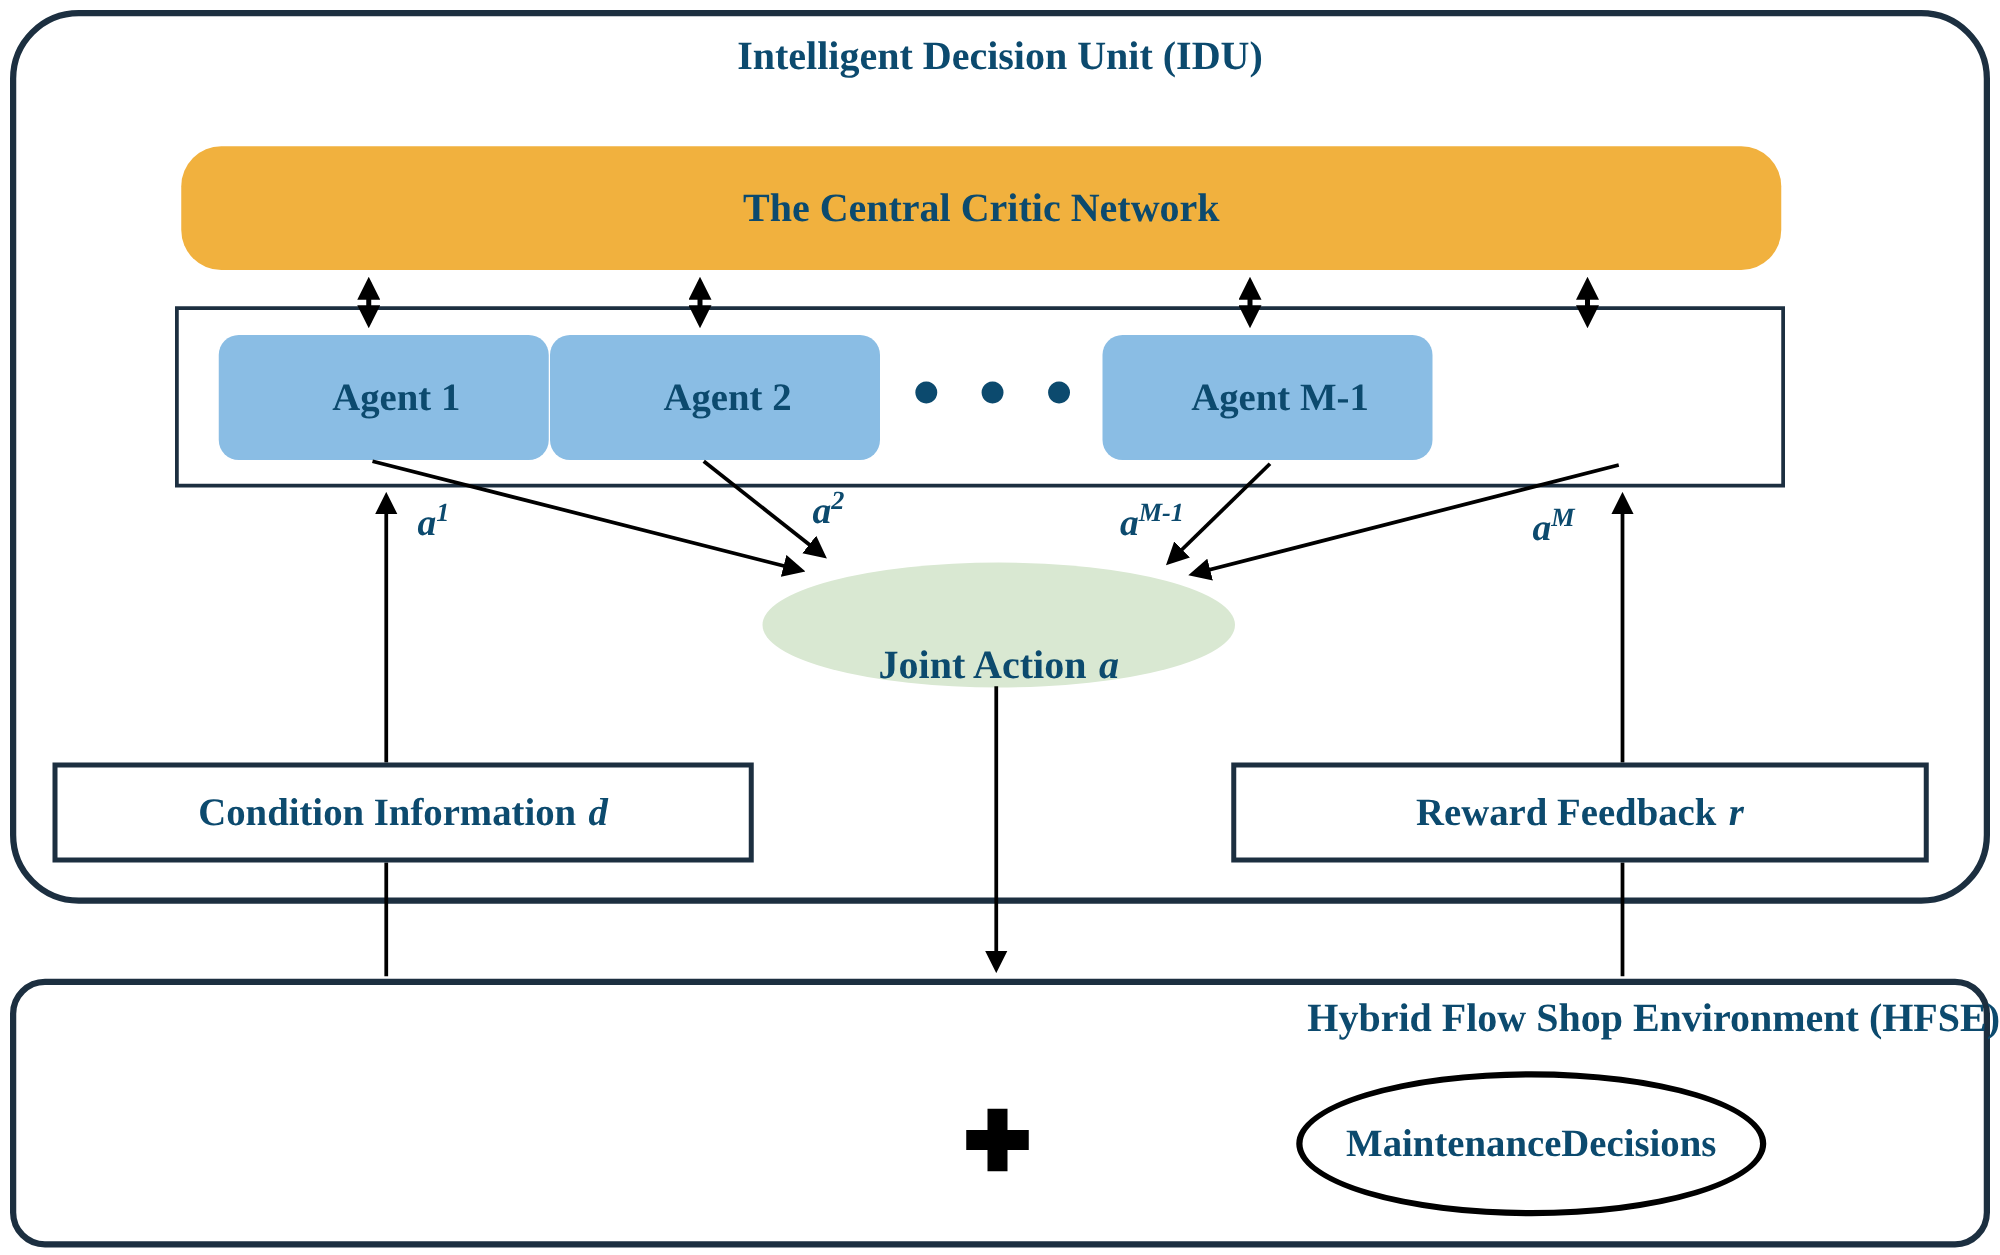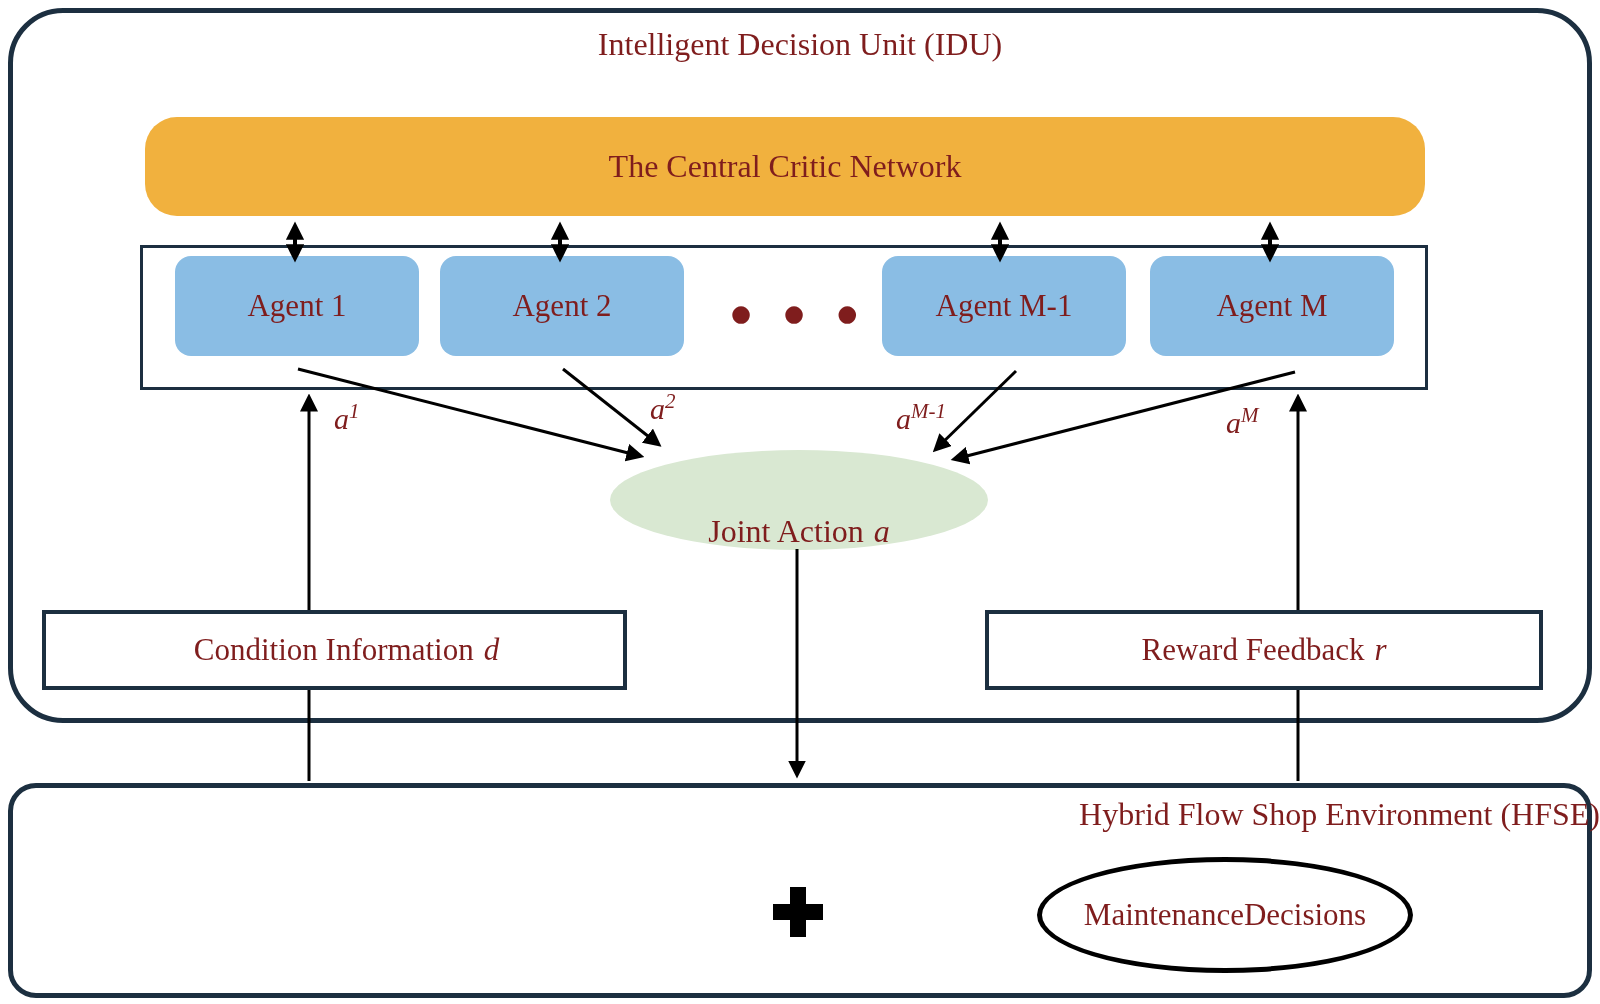--- a/index.html
+++ b/index.html
@@ -1,21 +1,21 @@
 <!DOCTYPE html>
 <html style="--orange: #F1B13E; --blue: #8ABDE4; --green: #D9E8D2; --navy: #1C2F40;"><head>
 <meta charset="utf-8">
 <style>
   :root{
     --orange:#F1B13E; --blue:#8ABDE4; --green:#D9E8D2; --navy:#1C2F40; --ink:#000000;
   }
   html,body{margin:0;padding:0;background:#ffffff;}
   .stage{
     position:relative; width:1600px; height:1004px; background:#ffffff; overflow:hidden;
-    font-family:"Liberation Serif","DejaVu Serif",serif; color:#7f1d1d;
+    font-family:"Liberation Serif","DejaVu Serif",serif; color:#0c4a6e;font-weight:bold;
   }
   .abs{position:absolute;}
   
   .idu-box{
     left:8px; top:8px; width:1574px; height:705px;
     border:5px solid var(--navy,#1C2F40); border-radius:55px; background:#fff; z-index:1;
   }
   .hfse-box{
     left:8px; top:783px; width:1574px; height:205px;
     border:5px solid var(--navy,#1C2F40); border-radius:28px; background:#fff; z-index:1;
@@ -27,23 +27,23 @@
     left:145px; top:117px; width:1280px; height:99px; background:var(--orange,#F1B13E);
     border-radius:32px; display:flex; align-items:center; justify-content:center;
     font-size:32px; z-index:2;
   }
   
   .agent-wrap{
     left:140px; top:245px; width:1282px; height:139px;
     border:3px solid var(--navy,#1C2F40); background:#fff; z-index:1;
   }
   .agent{
-    top:256px; height:100px; width:244px; background:var(--blue,#8ABDE4);
+    top:268px; height:100px; width:244px; background:var(--blue,#8ABDE4);
     border-radius:16px; display:flex; align-items:center; justify-content:center;
-    font-size:31px; z-index:2;
+    font-size:31px; z-index:2;padding-left:20px;
   }
   .agent-1{left:175px;} .agent-2{left:440px;} .agent-m1{left:882px;} .agent-m{left:1150px;}
   .dots{
     left:698px; top:300px; width:180px; text-align:center; font-size:23px; letter-spacing:33px;
     text-indent:33px; z-index:2; font-family:"DejaVu Sans",sans-serif;
   }
   
   .joint{
     left:610px; top:450px; width:378px; height:100px; background:var(--green,#D9E8D2);
     border-radius:50%; display:flex; align-items:flex-end; justify-content:center;
@@ -52,21 +52,21 @@
   
   .alabel{font-size:30px; font-style:italic; z-index:4; white-space:nowrap;}
   .alabel sup{font-size:21px; font-style:italic; line-height:0;}
   .al-1{left:334px; top:402px;} .al-2{left:650px; top:392px;}
   .al-m1{left:896px; top:402px;} .al-m{left:1226px; top:406px;}
   
   .info-box{
     background:#fff; border:4px solid var(--navy,#1C2F40); z-index:3;
     display:flex; align-items:center; justify-content:center; font-size:31px;
   }
-  .cond-box{left:42px; top:610px; width:553px; height:72px;padding-left:24px;}
+  .cond-box{left:42px; top:610px; width:553px; height:72px;}
   .rew-box{left:985px; top:610px; width:550px; height:72px;}
   .mvar{font-style:italic; margin-left:10px;}
   
   .oval{
     border:5px solid #000; border-radius:50%; background:#fff; z-index:2;
     display:flex; align-items:center; justify-content:center; text-align:center; font-size:31px;
   }
   .job-oval{left:182px; top:860px; width:368px; height:90px;}
   .maint-oval{left:1037px; top:857px; width:366px; height:106px; line-height:1.2; }
   
@@ -91,23 +91,20 @@
   <div class="abs agent-wrap"></div>
   <div class="abs agent agent-1">
     <span>Agent 1</span>
   </div>
   <div class="abs agent agent-2">
     <span>Agent 2</span>
   </div>
   <div class="abs dots">●●●</div>
   <div class="abs agent agent-m1">
     <span>Agent M-1</span>
-  </div>
-  <div class="abs agent agent-m">
-    <span>Agent M</span>
   </div>
 
   <div class="abs joint">
     <span>
       <span>Joint Action</span><i class="mvar">a</i>
     </span>
   </div>
 
   <div class="abs alabel al-1"><span>a</span><sup>1</sup></div>
   <div class="abs alabel al-2"><span>a</span><sup>2</sup></div>

